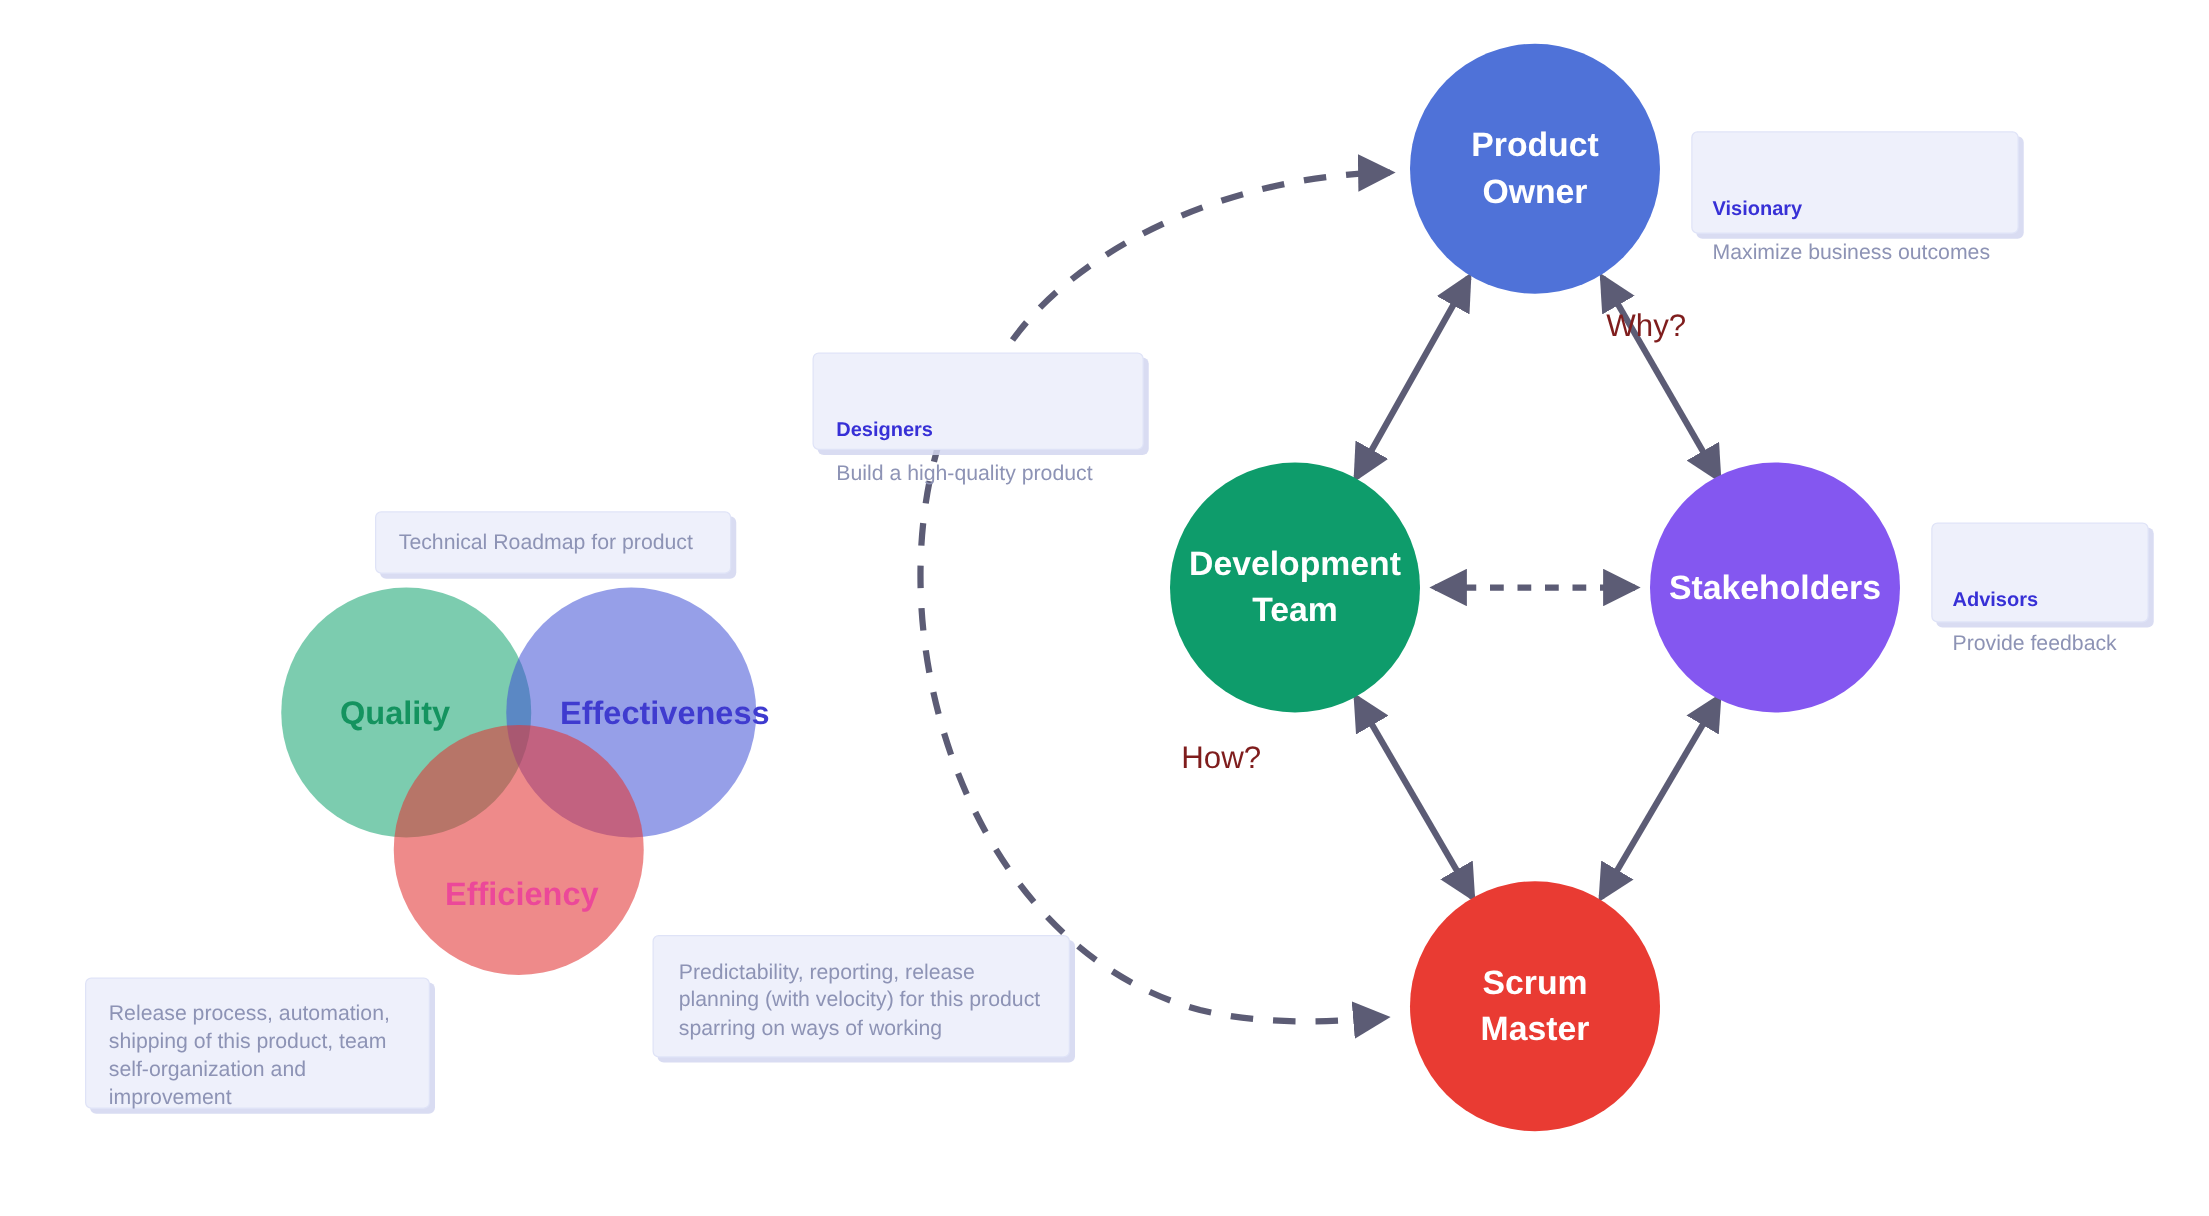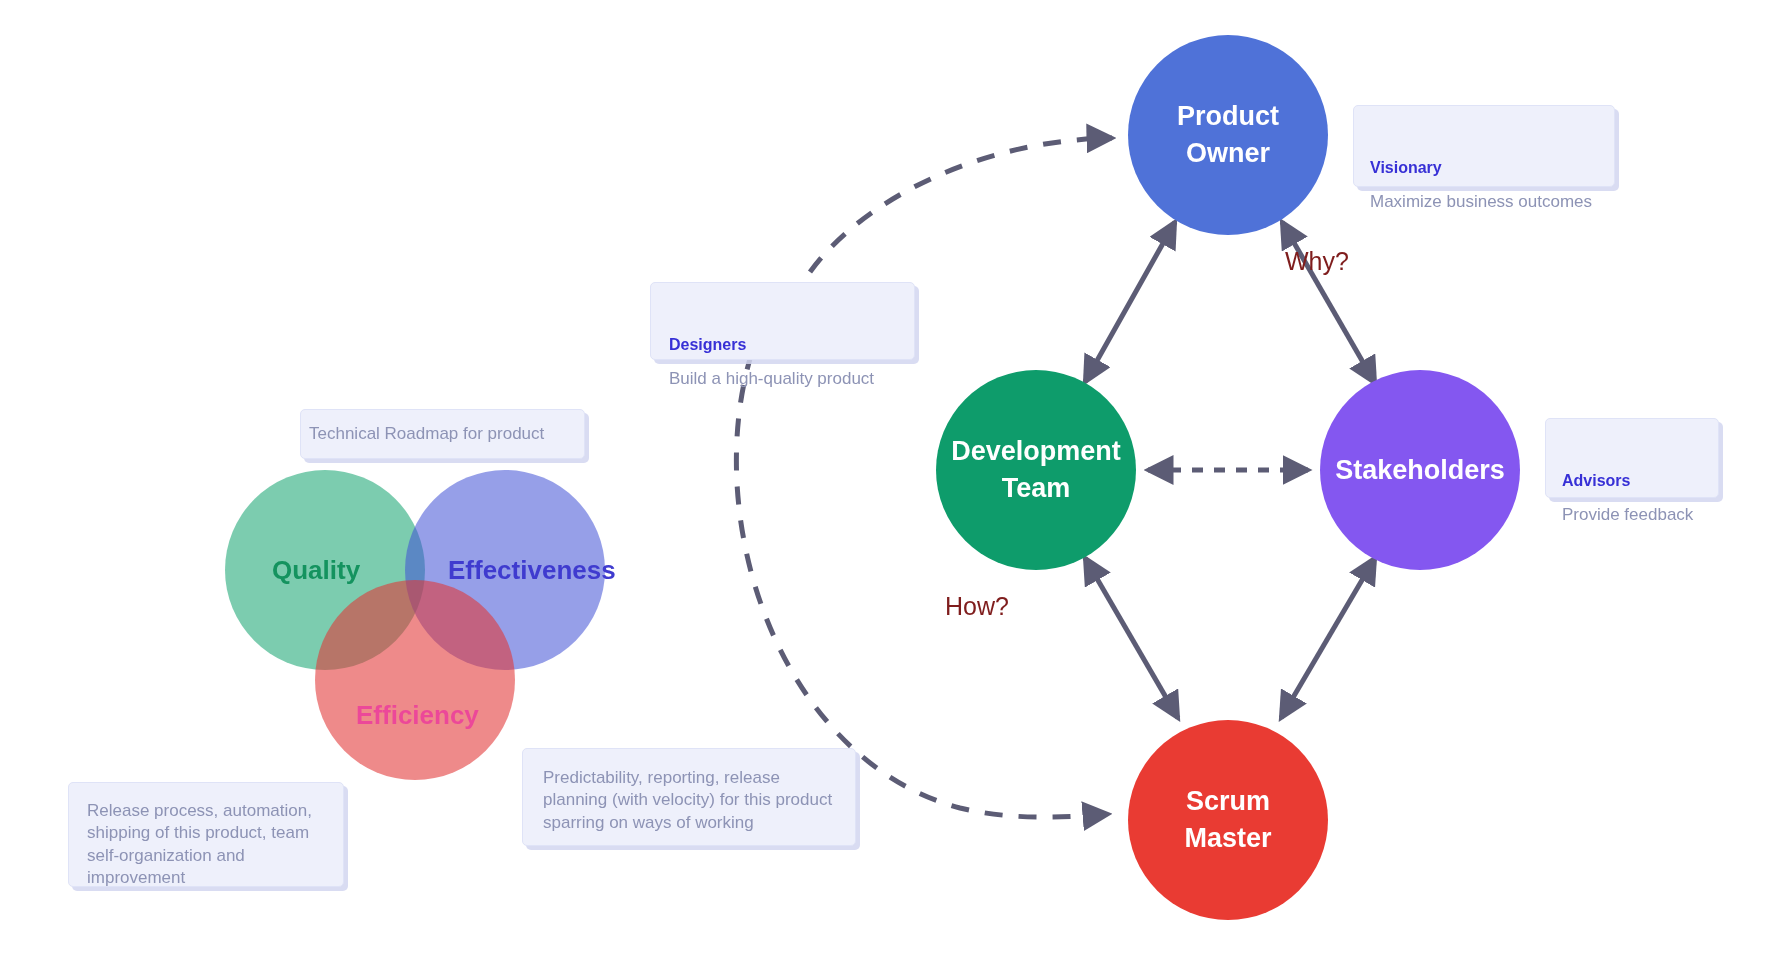--- a/index.html
+++ b/index.html
@@ -59,21 +59,21 @@
   }
   #node-development-team {
     left: 936px; top: 370px;
     width: 200px; height: 200px;
   }
   #node-stakeholders {
     left: 1320px; top: 370px;
     width: 200px; height: 200px;
   }
   #node-scrum-master {
-    left: 1128px; top: 720px;
+    left: 1128px; top: 705px;
     width: 200px; height: 200px; align-items: center;
   }
 
   
   .callout {
     position: absolute;
     background: #eef0fb;
     border: 1px solid #dfe3f7;
     border-radius: 5px;
     box-shadow: 4px 4px 0 rgba(210, 214, 240, 0.85);
@@ -113,21 +113,21 @@
     padding: 14px 16px;
   }
   #callout-designers {
     left: 650px; top: 282px;
     width: 265px; height: 78px;
     padding: 14px 18px;
   }
   #callout-technical-roadmap {
     left: 300px; top: 409px;
     width: 285px; height: 50px;
-    padding: 14px 8px;
+    padding: 14px 18px;
     display: flex;
     align-items: center;
   }
   #callout-release-process {
     left: 68px; top: 782px;
     width: 276px; height: 105px;
     padding: 17px 18px;
   }
   #callout-predictability {
     left: 522px; top: 748px;

